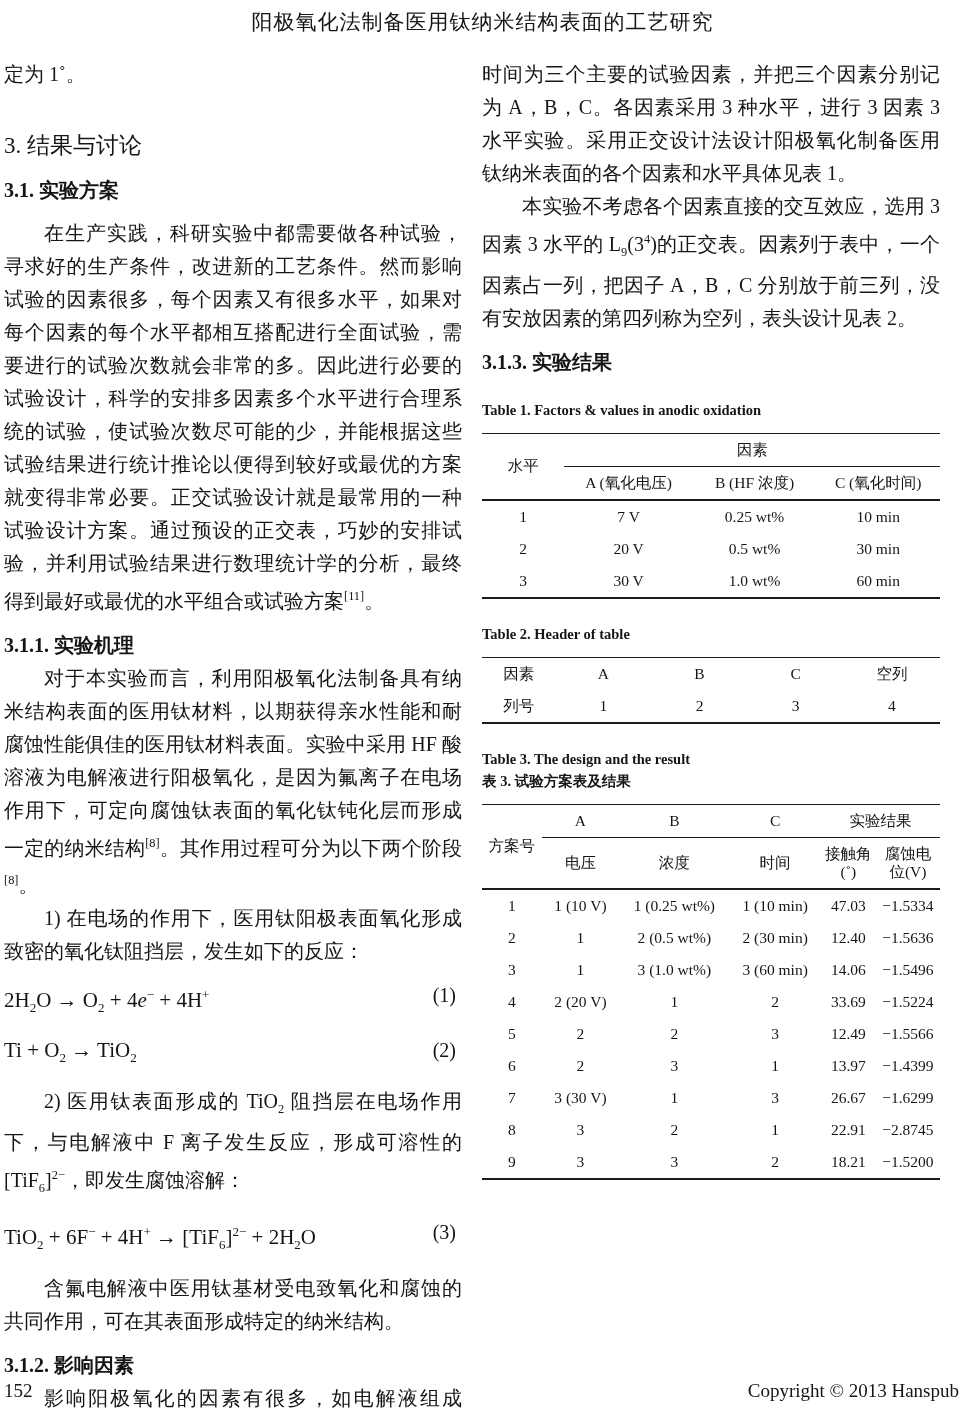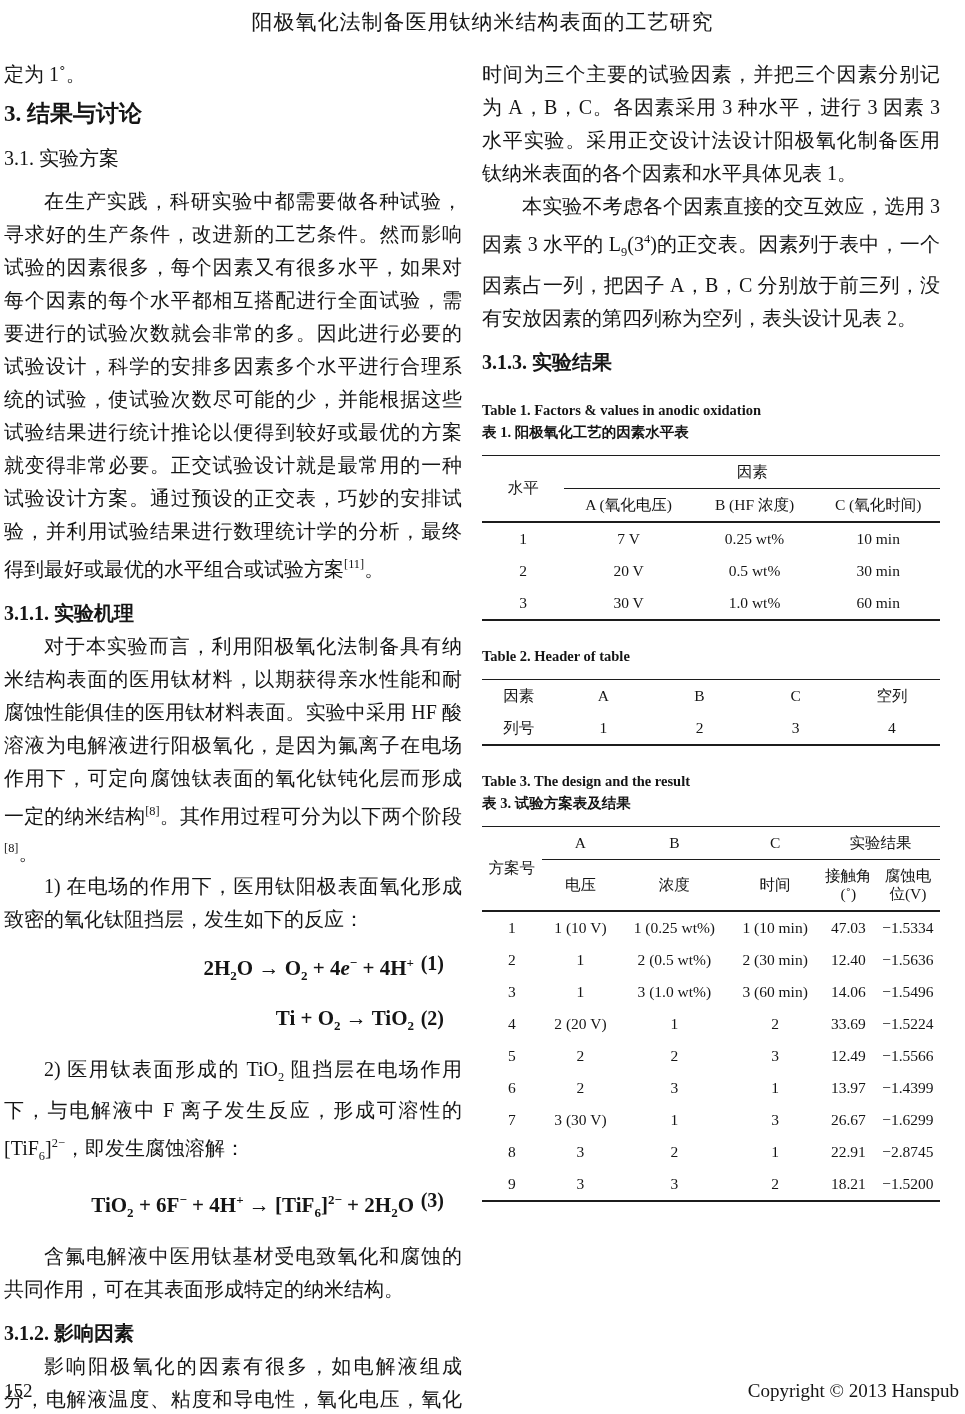--- a/index.html
+++ b/index.html
@@ -17,31 +17,31 @@
     text-align:center; font-size:21px; letter-spacing:1px;
   }
 
   .col { position:absolute; top:58px; width:458px; text-align:justify; }
   .col-left  { left:4px;  }
   .col-right { left:482px; }
 
   .body-text { font-size:20px; line-height:33px; margin:0; }
   .indent { text-indent:2em; }
 
-  h1.sec { font-size:23px; font-weight:bold; margin:8px 0 16px; line-height:30px; text-align:left;}
-  h2.sec { font-size:20px; font-weight:normal; margin:14px 0 14px; line-height:26px; text-align:left;}
+  h1.sec { font-size:23px; font-weight:normal; margin:40px 0 16px; line-height:30px; text-align:left;}
+  h2.sec { font-size:20px; font-weight:bold; margin:14px 0 14px; line-height:26px; text-align:left;}
   h3.sec { font-size:20px; font-weight:bold; margin:14px 0 4px;  line-height:26px; text-align:left;}
 
   sup { font-size:0.62em; }
   sub { font-size:0.62em; }
 
   .equation {
-    position:relative; text-align:right;
+    position:relative; text-align:left;
     font-size:21px; line-height:30px;
-    margin:12px 12px; padding:0 36px 0 0;font-weight:bold;
+    margin:12px 0; padding:0 36px 0 0;
   }
   .eq-num { position:absolute; right:6px; top:0; font-size:20px; }
 
   .tbl-caption {
     text-align:left; font-weight:bold;
     font-size:14.5px; line-height:22px;
     margin:24px 0 12px;
   }
 
   table.tbl {
@@ -93,21 +93,20 @@
     <p class="body-text indent">影响阳极氧化的因素有很多，如电解液组成分，电解液温度、粘度和导电性，氧化电压，氧化时间等。根据以往研究经验，确定 HF 浓度，氧化电压和氧化</p>
   </div>
 
   <div class="col col-right">
     <p class="body-text">时间为三个主要的试验因素，并把三个因素分别记为 A，B，C。各因素采用 3 种水平，进行 3 因素 3 水平实验。采用正交设计法设计阳极氧化制备医用钛纳米表面的各个因素和水平具体见表 1。</p>
     <p class="body-text indent">本实验不考虑各个因素直接的交互效应，选用 3 因素 3 水平的 L<sub>9</sub>(3<sup>4</sup>)的正交表。因素列于表中，一个因素占一列，把因子 A，B，C 分别放于前三列，没有安放因素的第四列称为空列，表头设计见表 2。</p>
     <h3 class="sec">3.1.3. 实验结果</h3>
 
     <div class="tbl-caption">
       <div>Table 1. Factors &amp; values in anodic oxidation</div>
-      <div>表 1. 阳极氧化工艺的因素水平表</div>
     </div>
     <table class="tbl">
       <colgroup>
           <col style="width:18%">
           <col style="width:28%">
           <col style="width:27%">
           <col style="width:27%">
         </colgroup>
       <thead>
         <tr>

